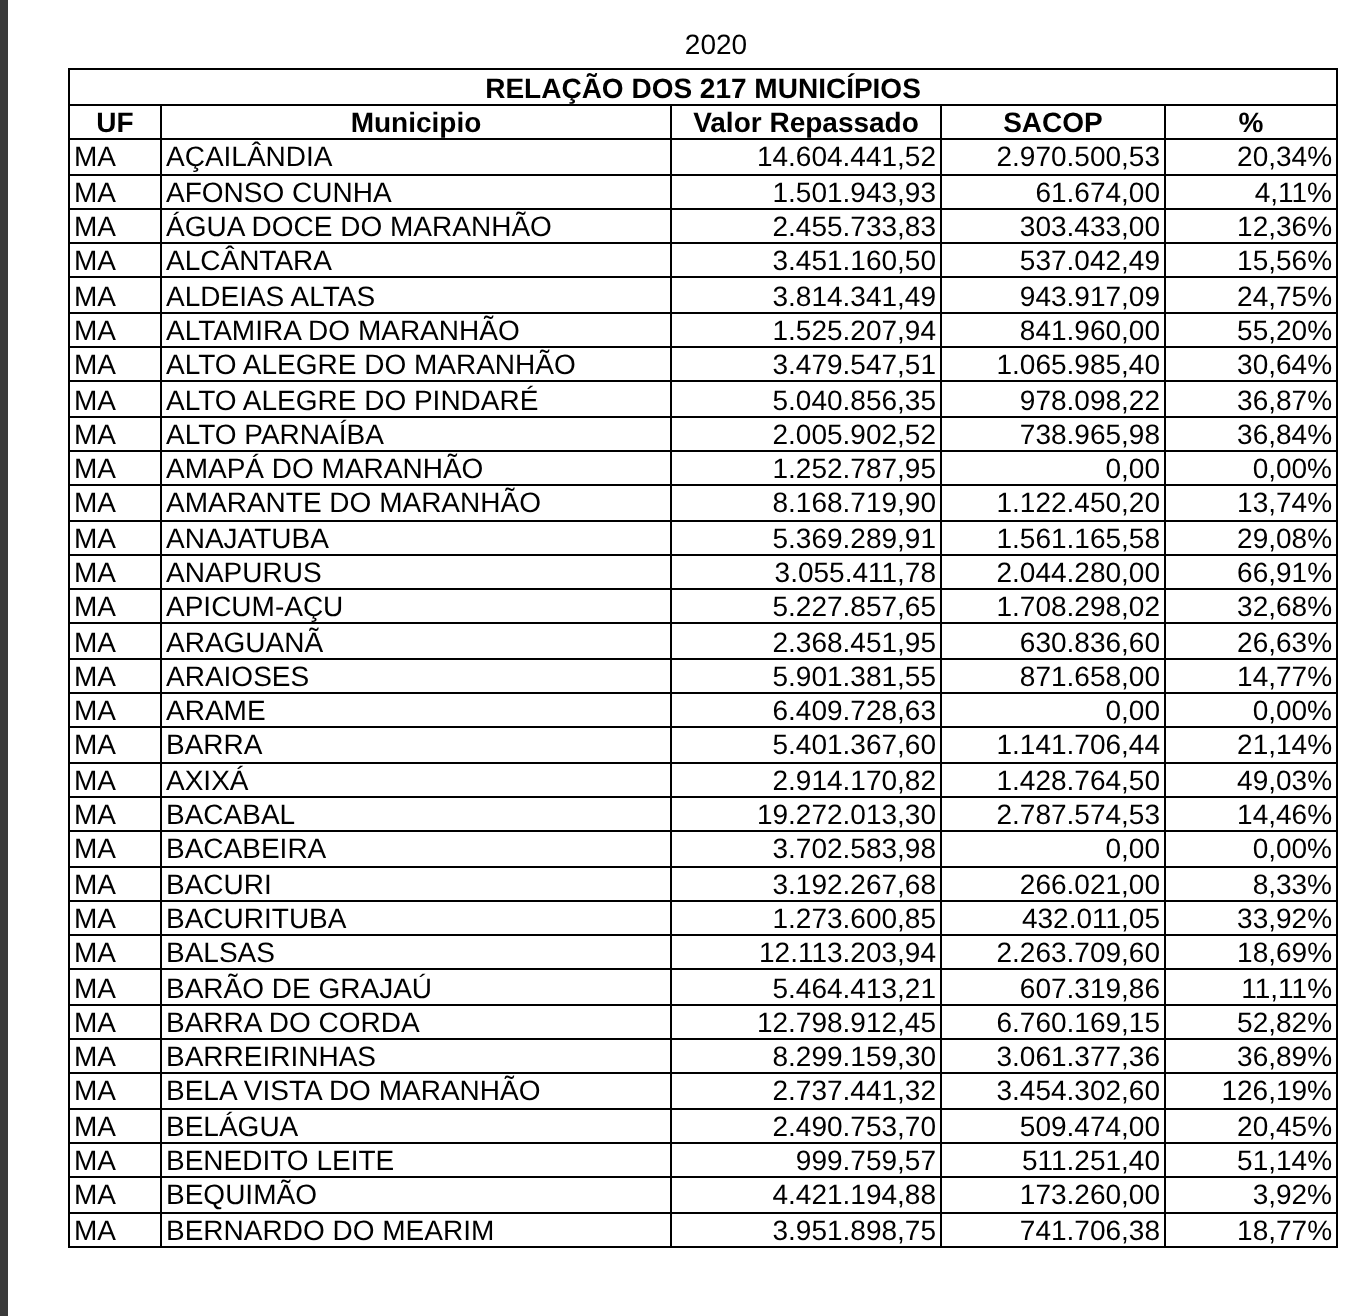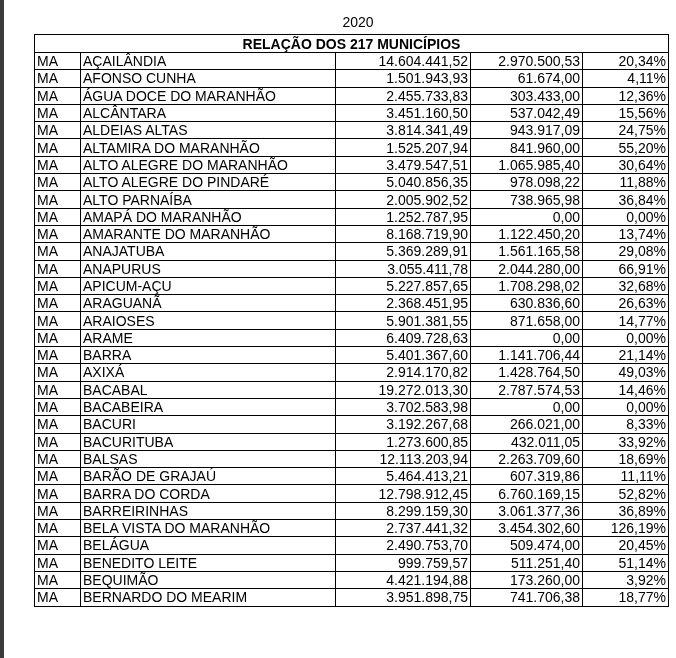--- a/index.html
+++ b/index.html
@@ -57,20 +57,27 @@
     <col class="c-uf">
       <col class="c-mun">
       <col class="c-val">
       <col class="c-sac">
       <col class="c-pct">
   </colgroup>
   <thead>
     <tr class="title-row">
       <th colspan="5">RELAÇÃO DOS 217 MUNICÍPIOS</th>
     </tr>
+    <tr>
+      <th>UF</th>
+      <th>Municipio</th>
+      <th>Valor Repassado</th>
+      <th>SACOP</th>
+      <th>%</th>
+    </tr>
   </thead>
   <tbody id="rows">
       <tr>
         <td class="uf">MA</td>
         <td class="mun">AÇAILÂNDIA</td>
         <td class="num">14.604.441,52</td>
         <td class="num">2.970.500,53</td>
         <td class="num">20,34%</td>
       </tr>
       <tr>
@@ -113,21 +120,21 @@
         <td class="mun">ALTO ALEGRE DO MARANHÃO</td>
         <td class="num">3.479.547,51</td>
         <td class="num">1.065.985,40</td>
         <td class="num">30,64%</td>
       </tr>
       <tr>
         <td class="uf">MA</td>
         <td class="mun">ALTO ALEGRE DO PINDARÉ</td>
         <td class="num">5.040.856,35</td>
         <td class="num">978.098,22</td>
-        <td class="num">11,88%</td>
+        <td class="num">36,87%</td>
       </tr>
       <tr>
         <td class="uf">MA</td>
         <td class="mun">ALTO PARNAÍBA</td>
         <td class="num">2.005.902,52</td>
         <td class="num">738.965,98</td>
         <td class="num">36,84%</td>
       </tr>
       <tr>
         <td class="uf">MA</td>

